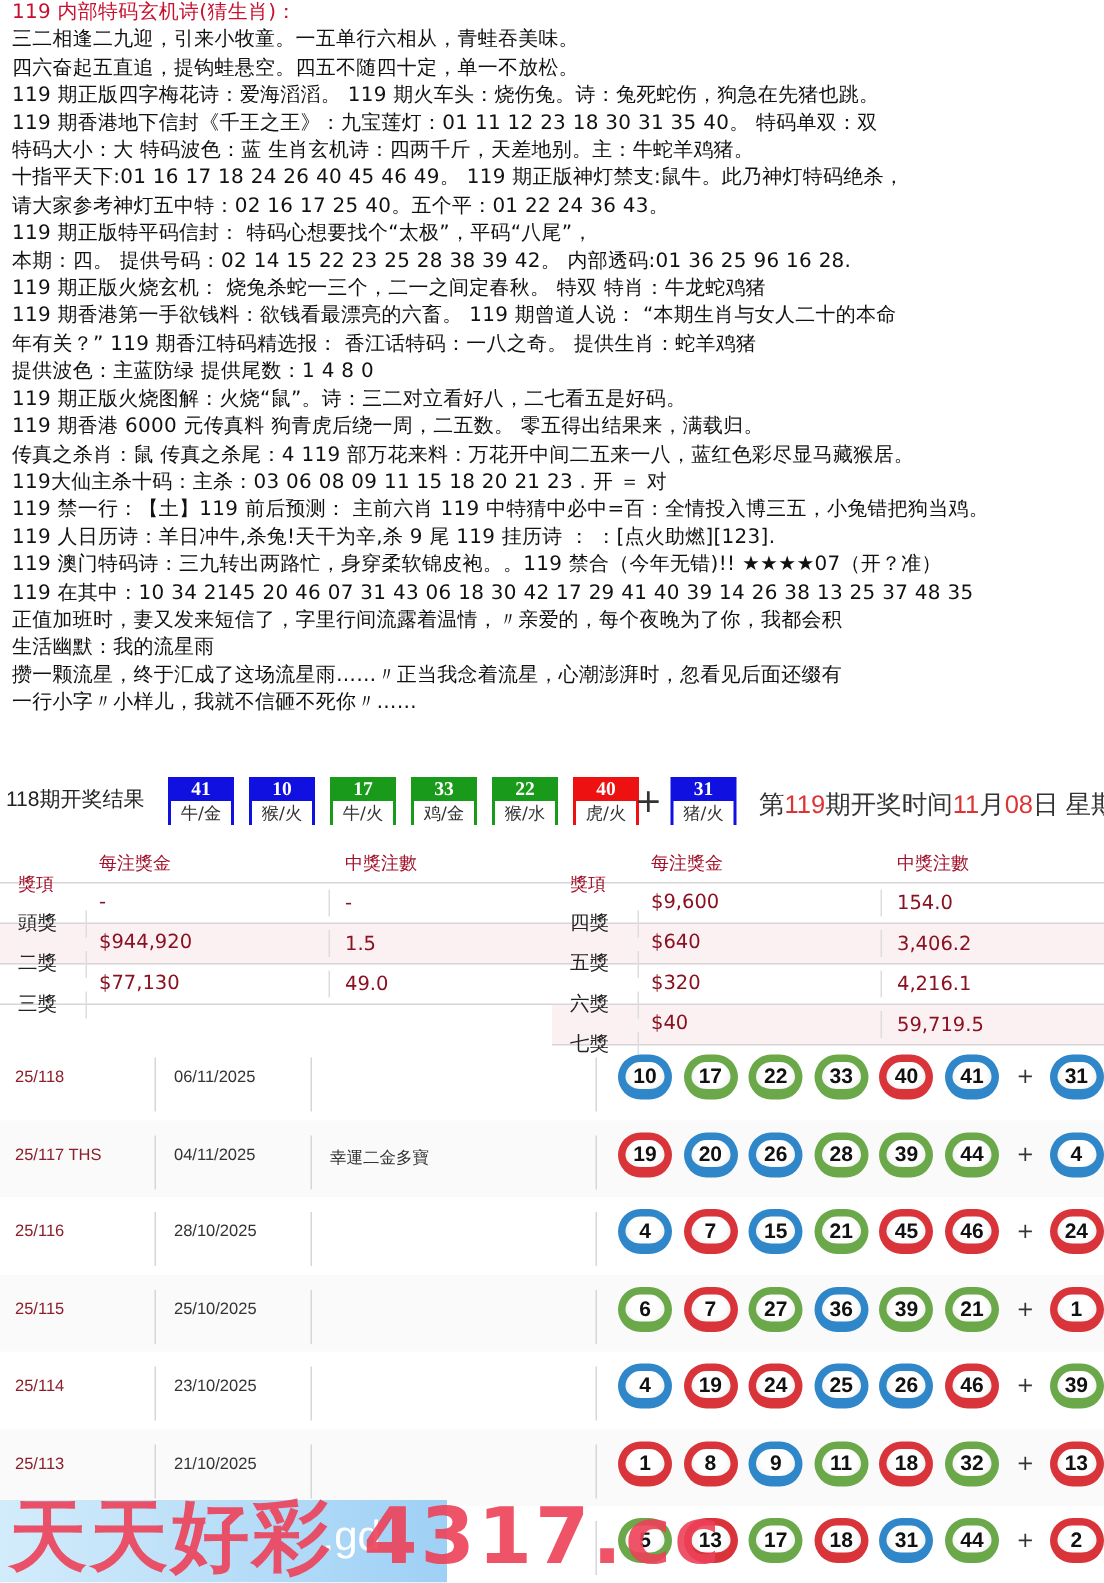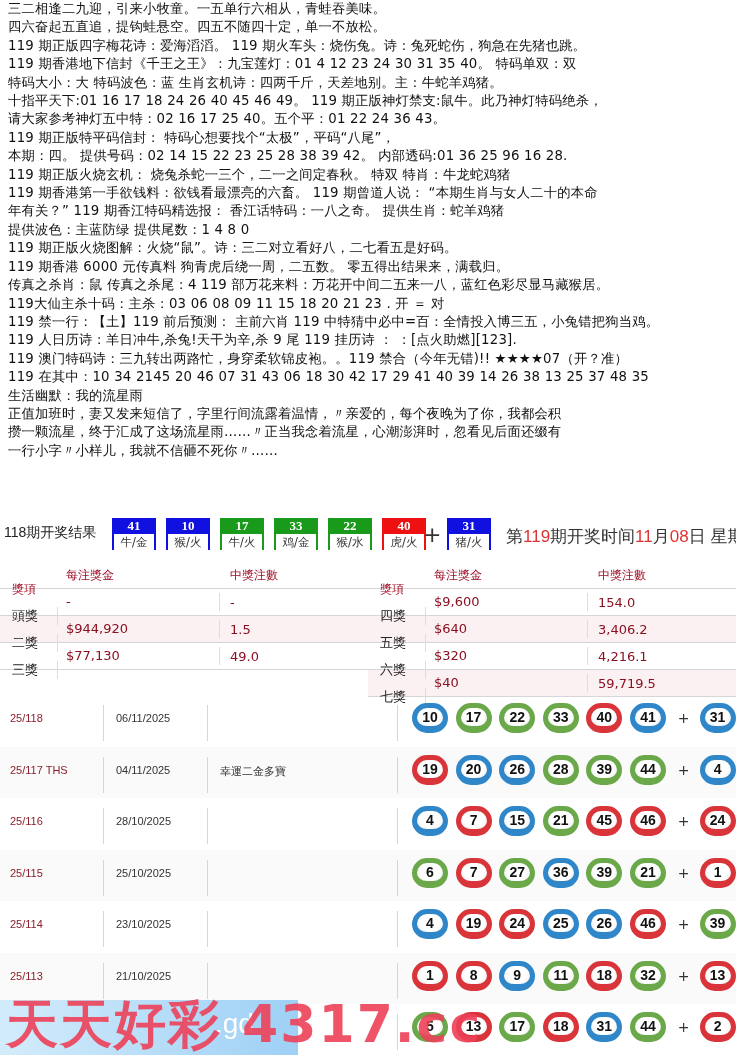--- a/index.html
+++ b/index.html
@@ -47,43 +47,44 @@
   .lplus { width: 20px; text-align: center; font-size: 14px; color: #333; margin-right: 6px; }
 
   .watermark-bar { position: absolute; left: 0; top: 1000px; width: 298px; height: 55px; background: linear-gradient(90deg, #d3ecfb 0%, #9ed0f5 100%); }
   .watermark-bar .gd { position: absolute; left: 215px; top: 8px; font-size: 28px; color: #ffffff; font-family: "Liberation Sans", sans-serif; text-align: center; }
   .watermark { position: absolute; left: 6px; top: 990px; font-size: 52px; font-weight: bold; color: rgba(236, 64, 88, 0.9); font-family: "DejaVu Sans", sans-serif; letter-spacing: 2px; white-space: nowrap; }
 </style>
 </head>
 <body>
 
 <div class="poem" id="poem">
+    <div class="line title">119 内部特码玄机诗(猜生肖)：</div>
     <div class="line">三二相逢二九迎，引来小牧童。一五单行六相从，青蛙吞美味。</div>
     <div class="line">四六奋起五直追，提钩蛙悬空。四五不随四十定，单一不放松。</div>
     <div class="line">119 期正版四字梅花诗：爱海滔滔。 119 期火车头：烧伤兔。诗：兔死蛇伤，狗急在先猪也跳。</div>
-    <div class="line">119 期香港地下信封《千王之王》：九宝莲灯：01 4 12 23 24 30 31 35 40。 特码单双：双</div>
+    <div class="line">119 期香港地下信封《千王之王》：九宝莲灯：01 11 12 23 18 30 31 35 40。 特码单双：双</div>
     <div class="line">特码大小：大 特码波色：蓝 生肖玄机诗：四两千斤，天差地别。主：牛蛇羊鸡猪。</div>
     <div class="line">十指平天下:01 16 17 18 24 26 40 45 46 49。 119 期正版神灯禁支:鼠牛。此乃神灯特码绝杀，</div>
     <div class="line">请大家参考神灯五中特：02 16 17 25 40。五个平：01 22 24 36 43。</div>
     <div class="line">119 期正版特平码信封： 特码心想要找个“太极”，平码“八尾”，</div>
     <div class="line">本期：四。 提供号码：02 14 15 22 23 25 28 38 39 42。 内部透码:01 36 25 96 16 28.</div>
     <div class="line">119 期正版火烧玄机： 烧兔杀蛇一三个，二一之间定春秋。 特双 特肖：牛龙蛇鸡猪</div>
     <div class="line">119 期香港第一手欲钱料：欲钱看最漂亮的六畜。 119 期曾道人说： “本期生肖与女人二十的本命</div>
     <div class="line">年有关？” 119 期香江特码精选报： 香江话特码：一八之奇。 提供生肖：蛇羊鸡猪</div>
     <div class="line">提供波色：主蓝防绿 提供尾数：1 4 8 0</div>
     <div class="line">119 期正版火烧图解：火烧“鼠”。诗：三二对立看好八，二七看五是好码。</div>
     <div class="line">119 期香港 6000 元传真料 狗青虎后绕一周，二五数。 零五得出结果来，满载归。</div>
     <div class="line">传真之杀肖：鼠 传真之杀尾：4 119 部万花来料：万花开中间二五来一八，蓝红色彩尽显马藏猴居。</div>
     <div class="line">119大仙主杀十码：主杀：03 06 08 09 11 15 18 20 21 23 . 开 ＝ 对</div>
     <div class="line">119 禁一行：【土】119 前后预测： 主前六肖 119 中特猜中必中=百：全情投入博三五，小兔错把狗当鸡。</div>
     <div class="line">119 人日历诗：羊日冲牛,杀兔!天干为辛,杀 9 尾 119 挂历诗 ： ：[点火助燃][123].</div>
     <div class="line">119 澳门特码诗：三九转出两路忙，身穿柔软锦皮袍。。119 禁合（今年无错)!! ★★★★07（开？准）</div>
     <div class="line">119 在其中：10 34 2145 20 46 07 31 43 06 18 30 42 17 29 41 40 39 14 26 38 13 25 37 48 35</div>
+    <div class="line">正值加班时，妻又发来短信了，字里行间流露着温情，〃亲爱的，每个夜晚为了你，我都会积</div>
     <div class="line">生活幽默：我的流星雨</div>
-    <div class="line">正值加班时，妻又发来短信了，字里行间流露着温情，〃亲爱的，每个夜晚为了你，我都会积</div>
     <div class="line">攒一颗流星，终于汇成了这场流星雨……〃正当我念着流星，心潮澎湃时，忽看见后面还缀有</div>
     <div class="line">一行小字〃小样儿，我就不信砸不死你〃……</div>
   </div>
 
 <div class="draw-bar">
   <span class="draw-label">118期开奖结果</span>
   <div id="draw-balls">
       <div class="ball-box" style="left: 112px;">
         <div class="num" style="background: rgb(16, 16, 224);">41</div>
         <div class="zod" style="border-color: rgb(16, 16, 224);">牛/金</div>

